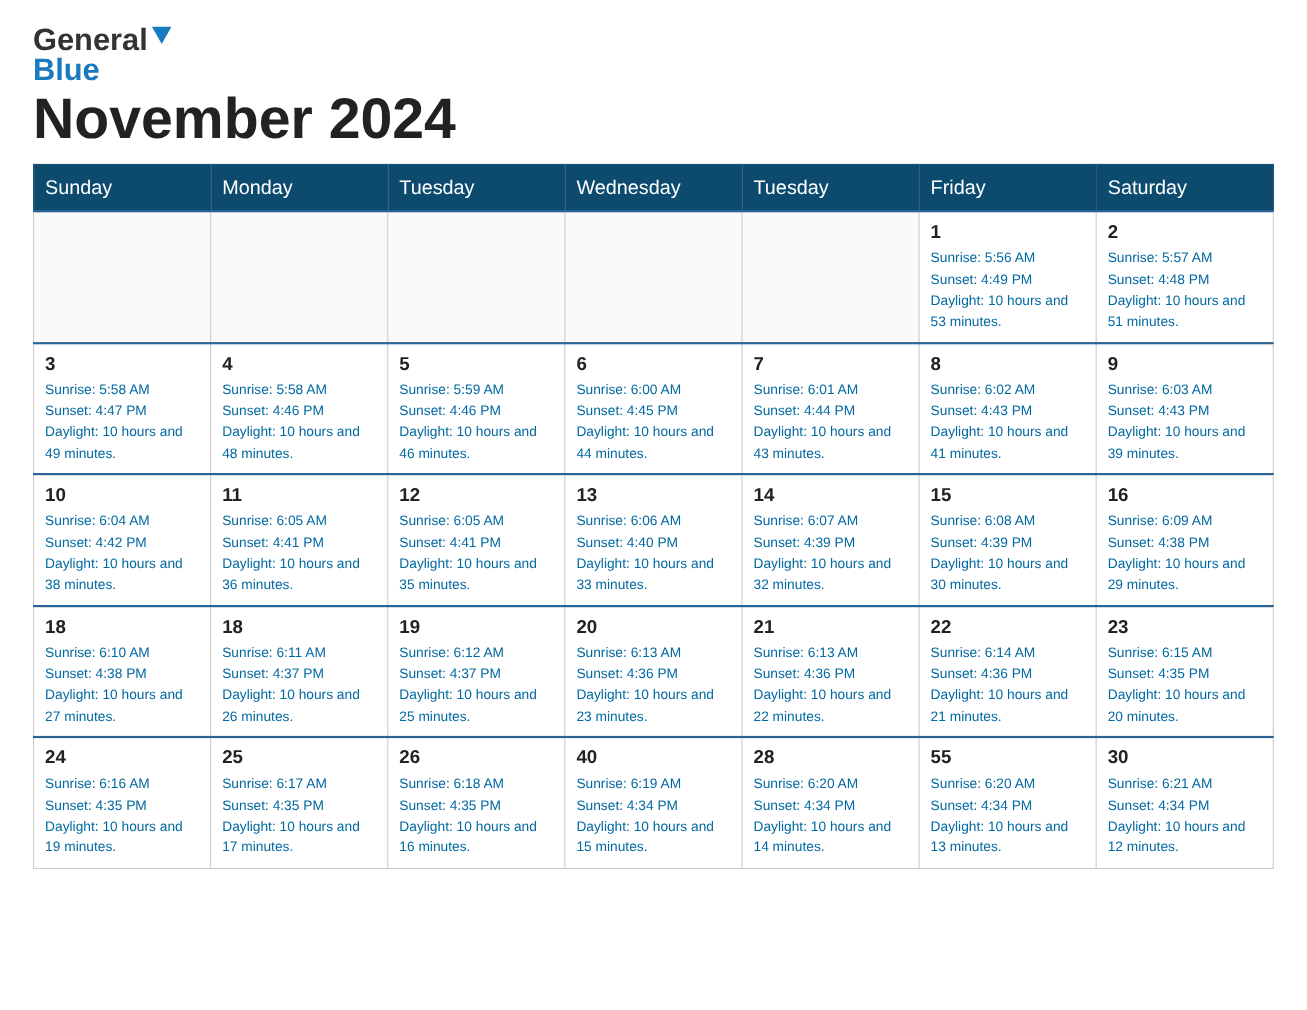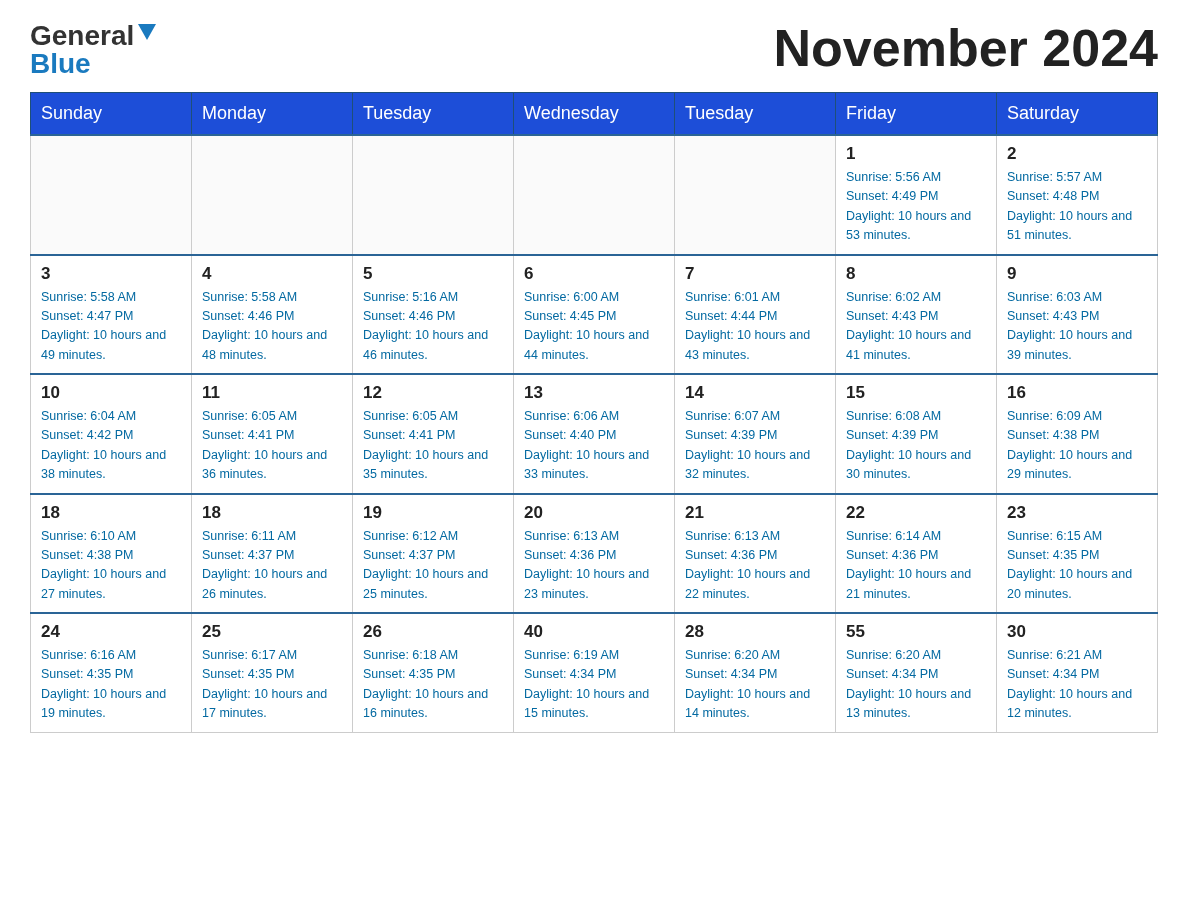--- a/index.html
+++ b/index.html
@@ -8,20 +8,21 @@
       background: #ffffff;
       padding: 20px 30px;
       width: 1188px;
       min-height: 918px;
     }
     .header {
       display: flex;
       justify-content: space-between;
       align-items: flex-start;
       margin-bottom: 10px;
+      flex-direction: column;
     }
     .logo {
       display: flex;
       flex-direction: column;
       align-items: flex-start;
     }
     .logo-icon {
       display: flex;
       align-items: center;
     }
@@ -38,21 +39,21 @@
       font-size: 22px;
       color: #555;
       margin-top: 4px;
     }
     table {
       width: 100%;
       border-collapse: collapse;
       margin-top: 12px;
     }
     thead tr {
-      background-color: #1d4ed8;
+      background-color: #0c4a6e;
     }
     thead th {
       color: #ffffff;
       font-size: 18px;
       font-weight: normal;
       padding: 10px 10px;
       text-align: left;
       border: 1px solid #1e4f78;
     }
     tbody tr {
@@ -148,21 +149,21 @@
         </td>
         <td>
           <span class="day-number">4</span>
           <div class="day-info">Sunrise: 5:58 AM
 Sunset: 4:46 PM
 Daylight: 10 hours
 and 48 minutes.</div>
         </td>
         <td>
           <span class="day-number">5</span>
-          <div class="day-info">Sunrise: 5:16 AM
+          <div class="day-info">Sunrise: 5:59 AM
 Sunset: 4:46 PM
 Daylight: 10 hours
 and 46 minutes.</div>
         </td>
         <td>
           <span class="day-number">6</span>
           <div class="day-info">Sunrise: 6:00 AM
 Sunset: 4:45 PM
 Daylight: 10 hours
 and 44 minutes.</div>

